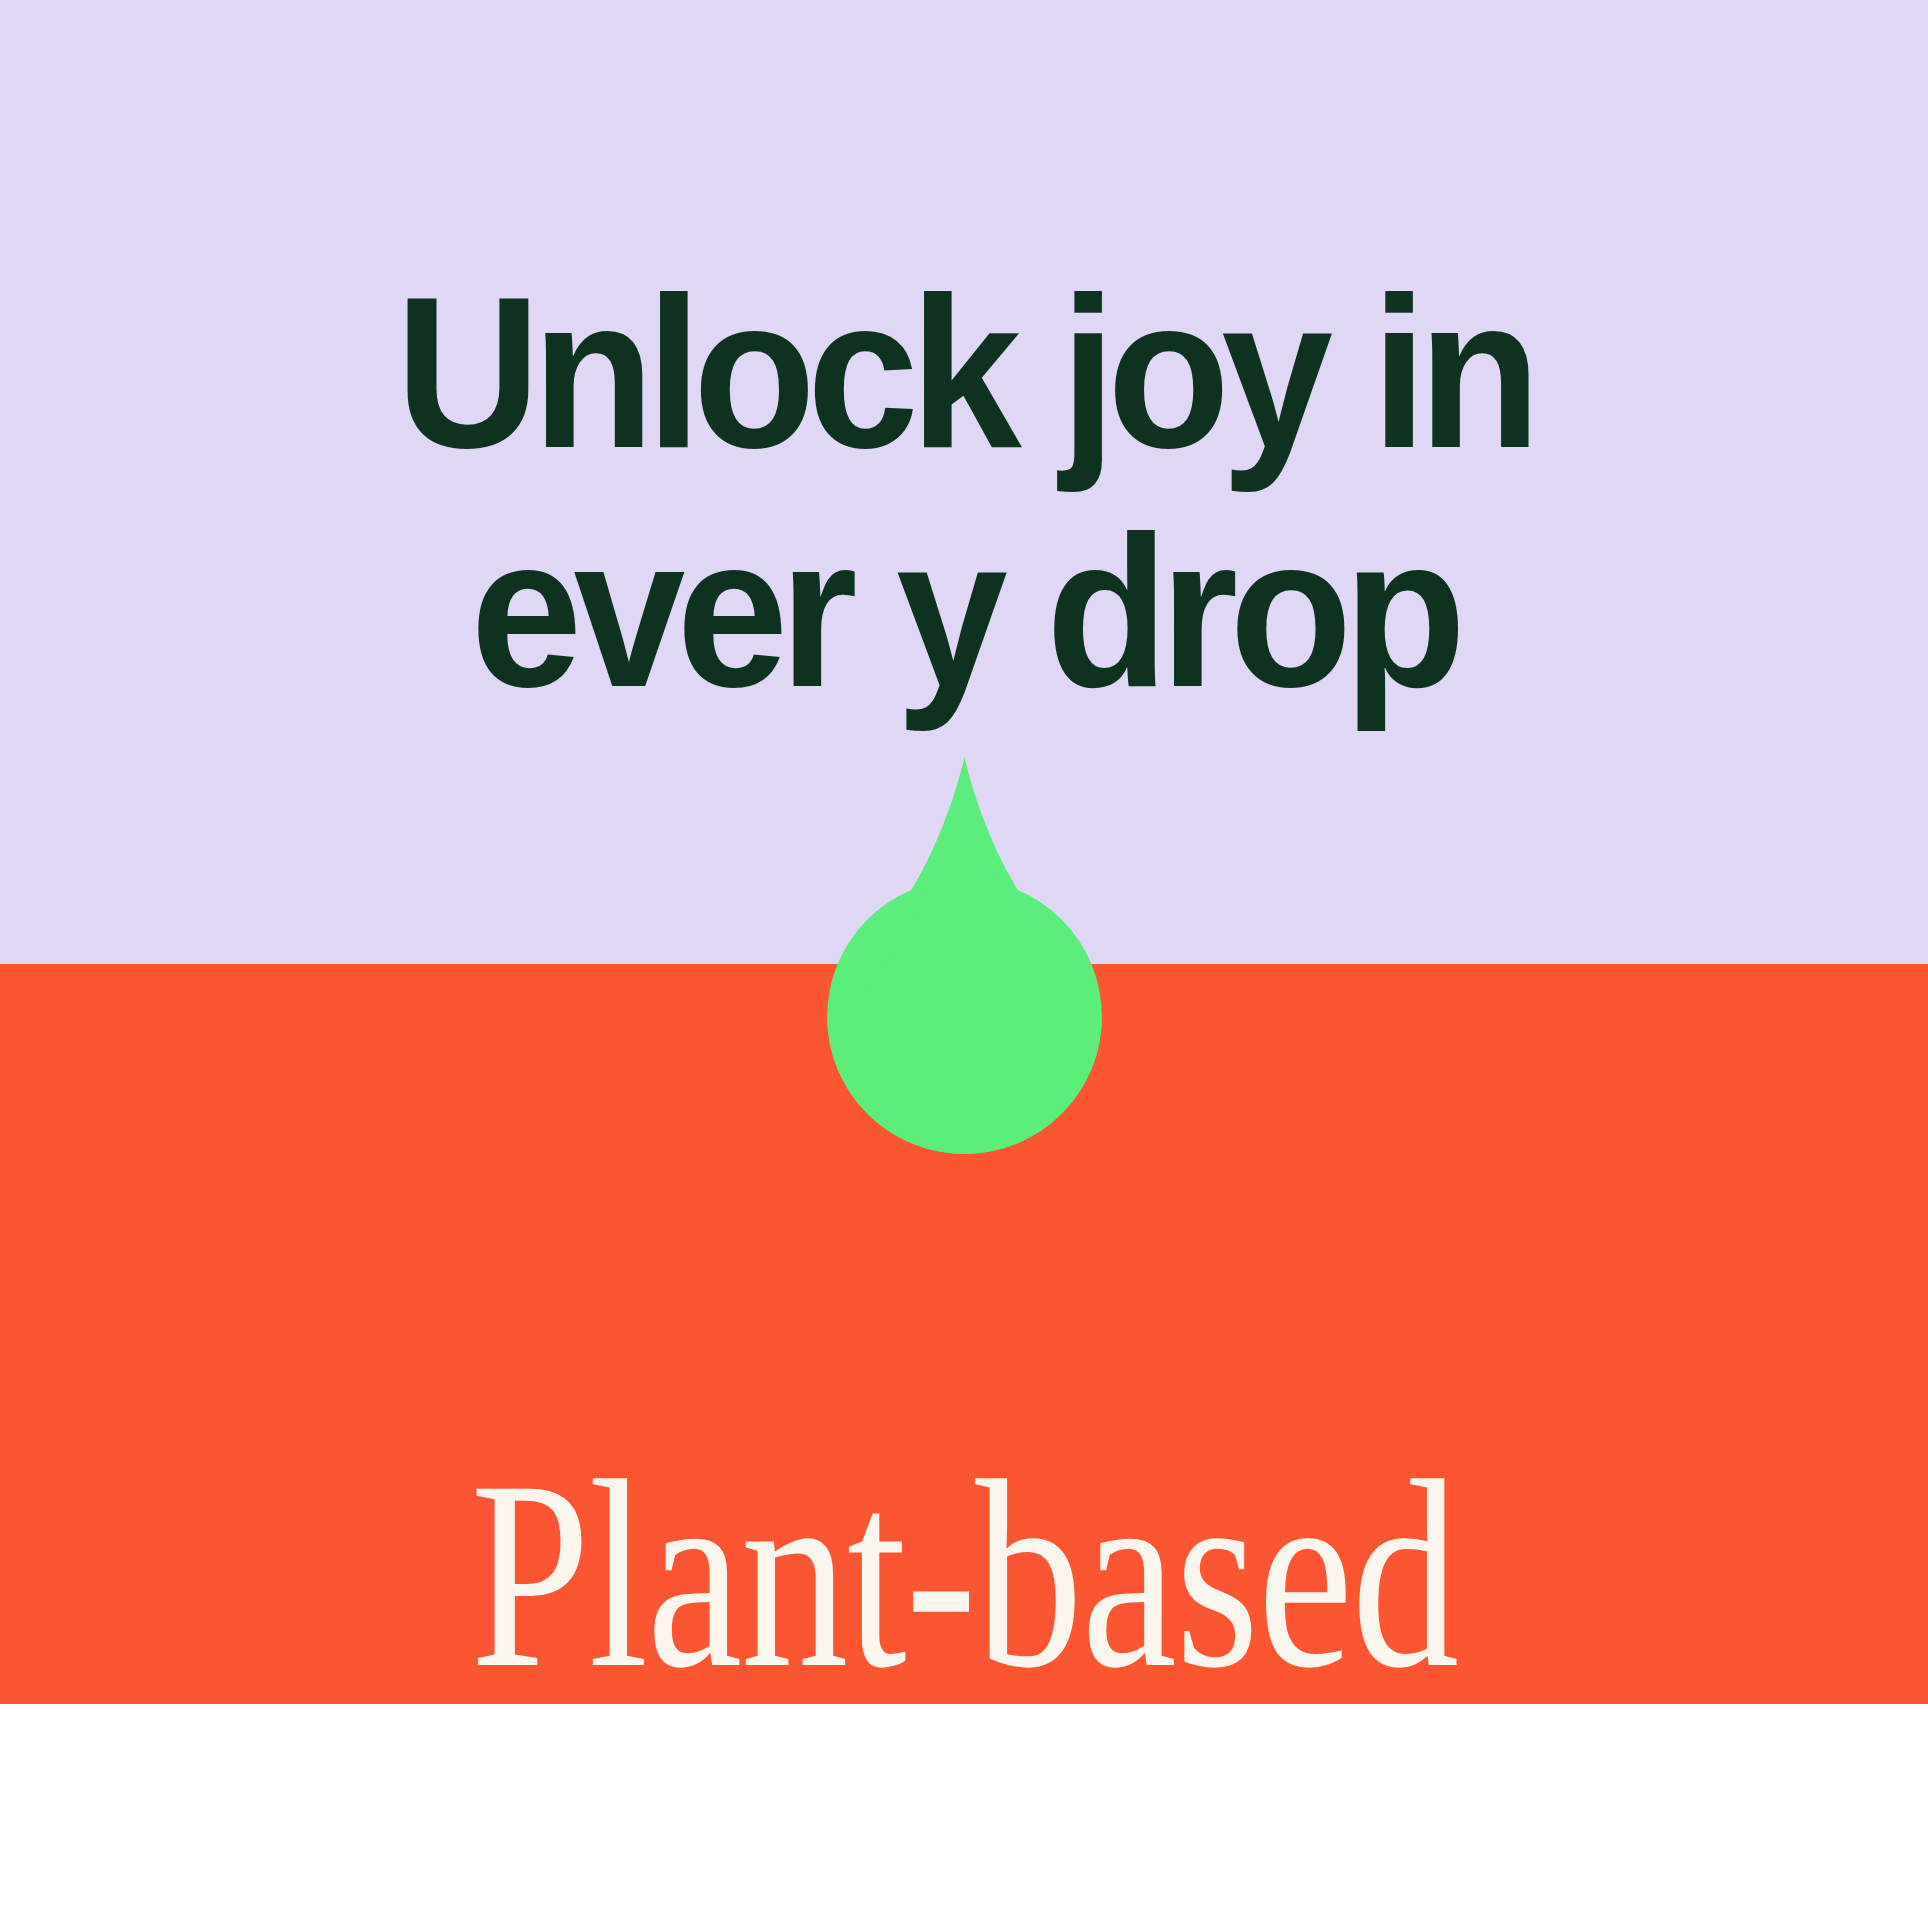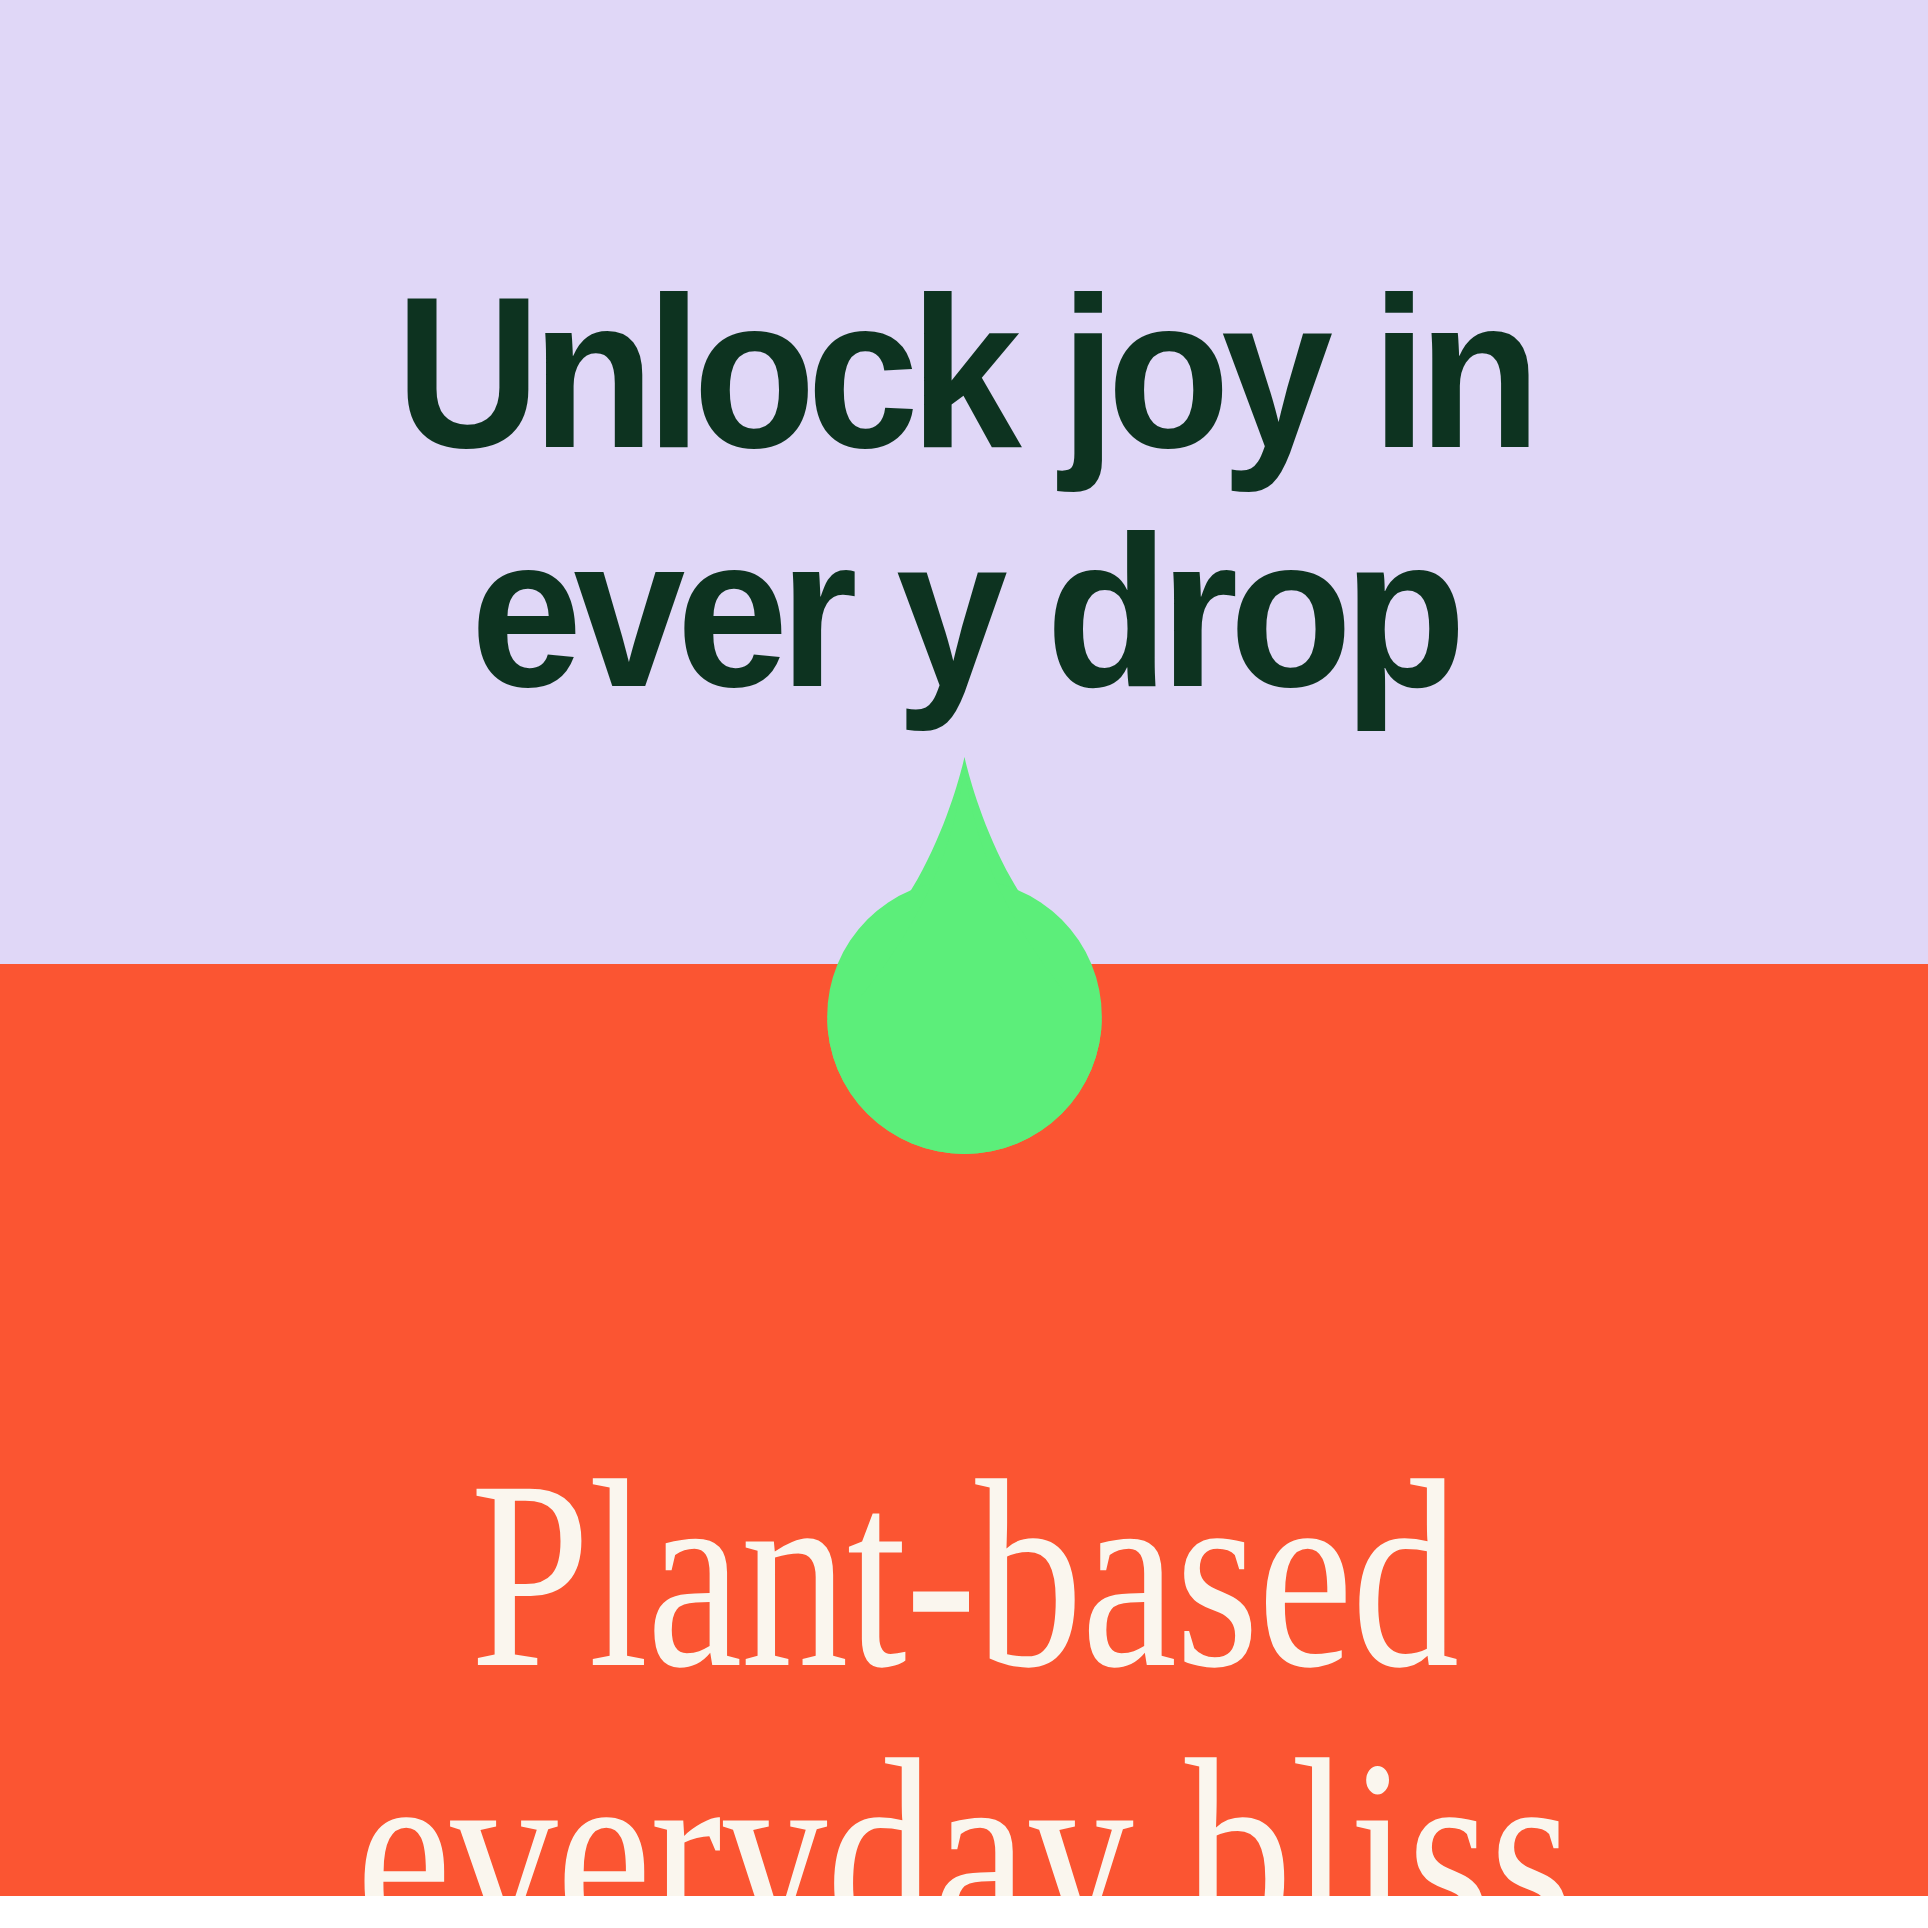--- a/index.html
+++ b/index.html
@@ -3,21 +3,21 @@
 <meta charset="utf-8">
 <style>
   html, body {
     margin: 0;
     padding: 0;
     background: #ffffff;
   }
   #poster {
     position: relative;
     width: 1928px;
-    height: 1896px;
+    height: 1704px;
     overflow: hidden;
     font-family: "Liberation Sans", sans-serif;
   }
 
   
   .band {
     position: absolute;
     left: 0;
     width: 1928px;
     height: 964px;

